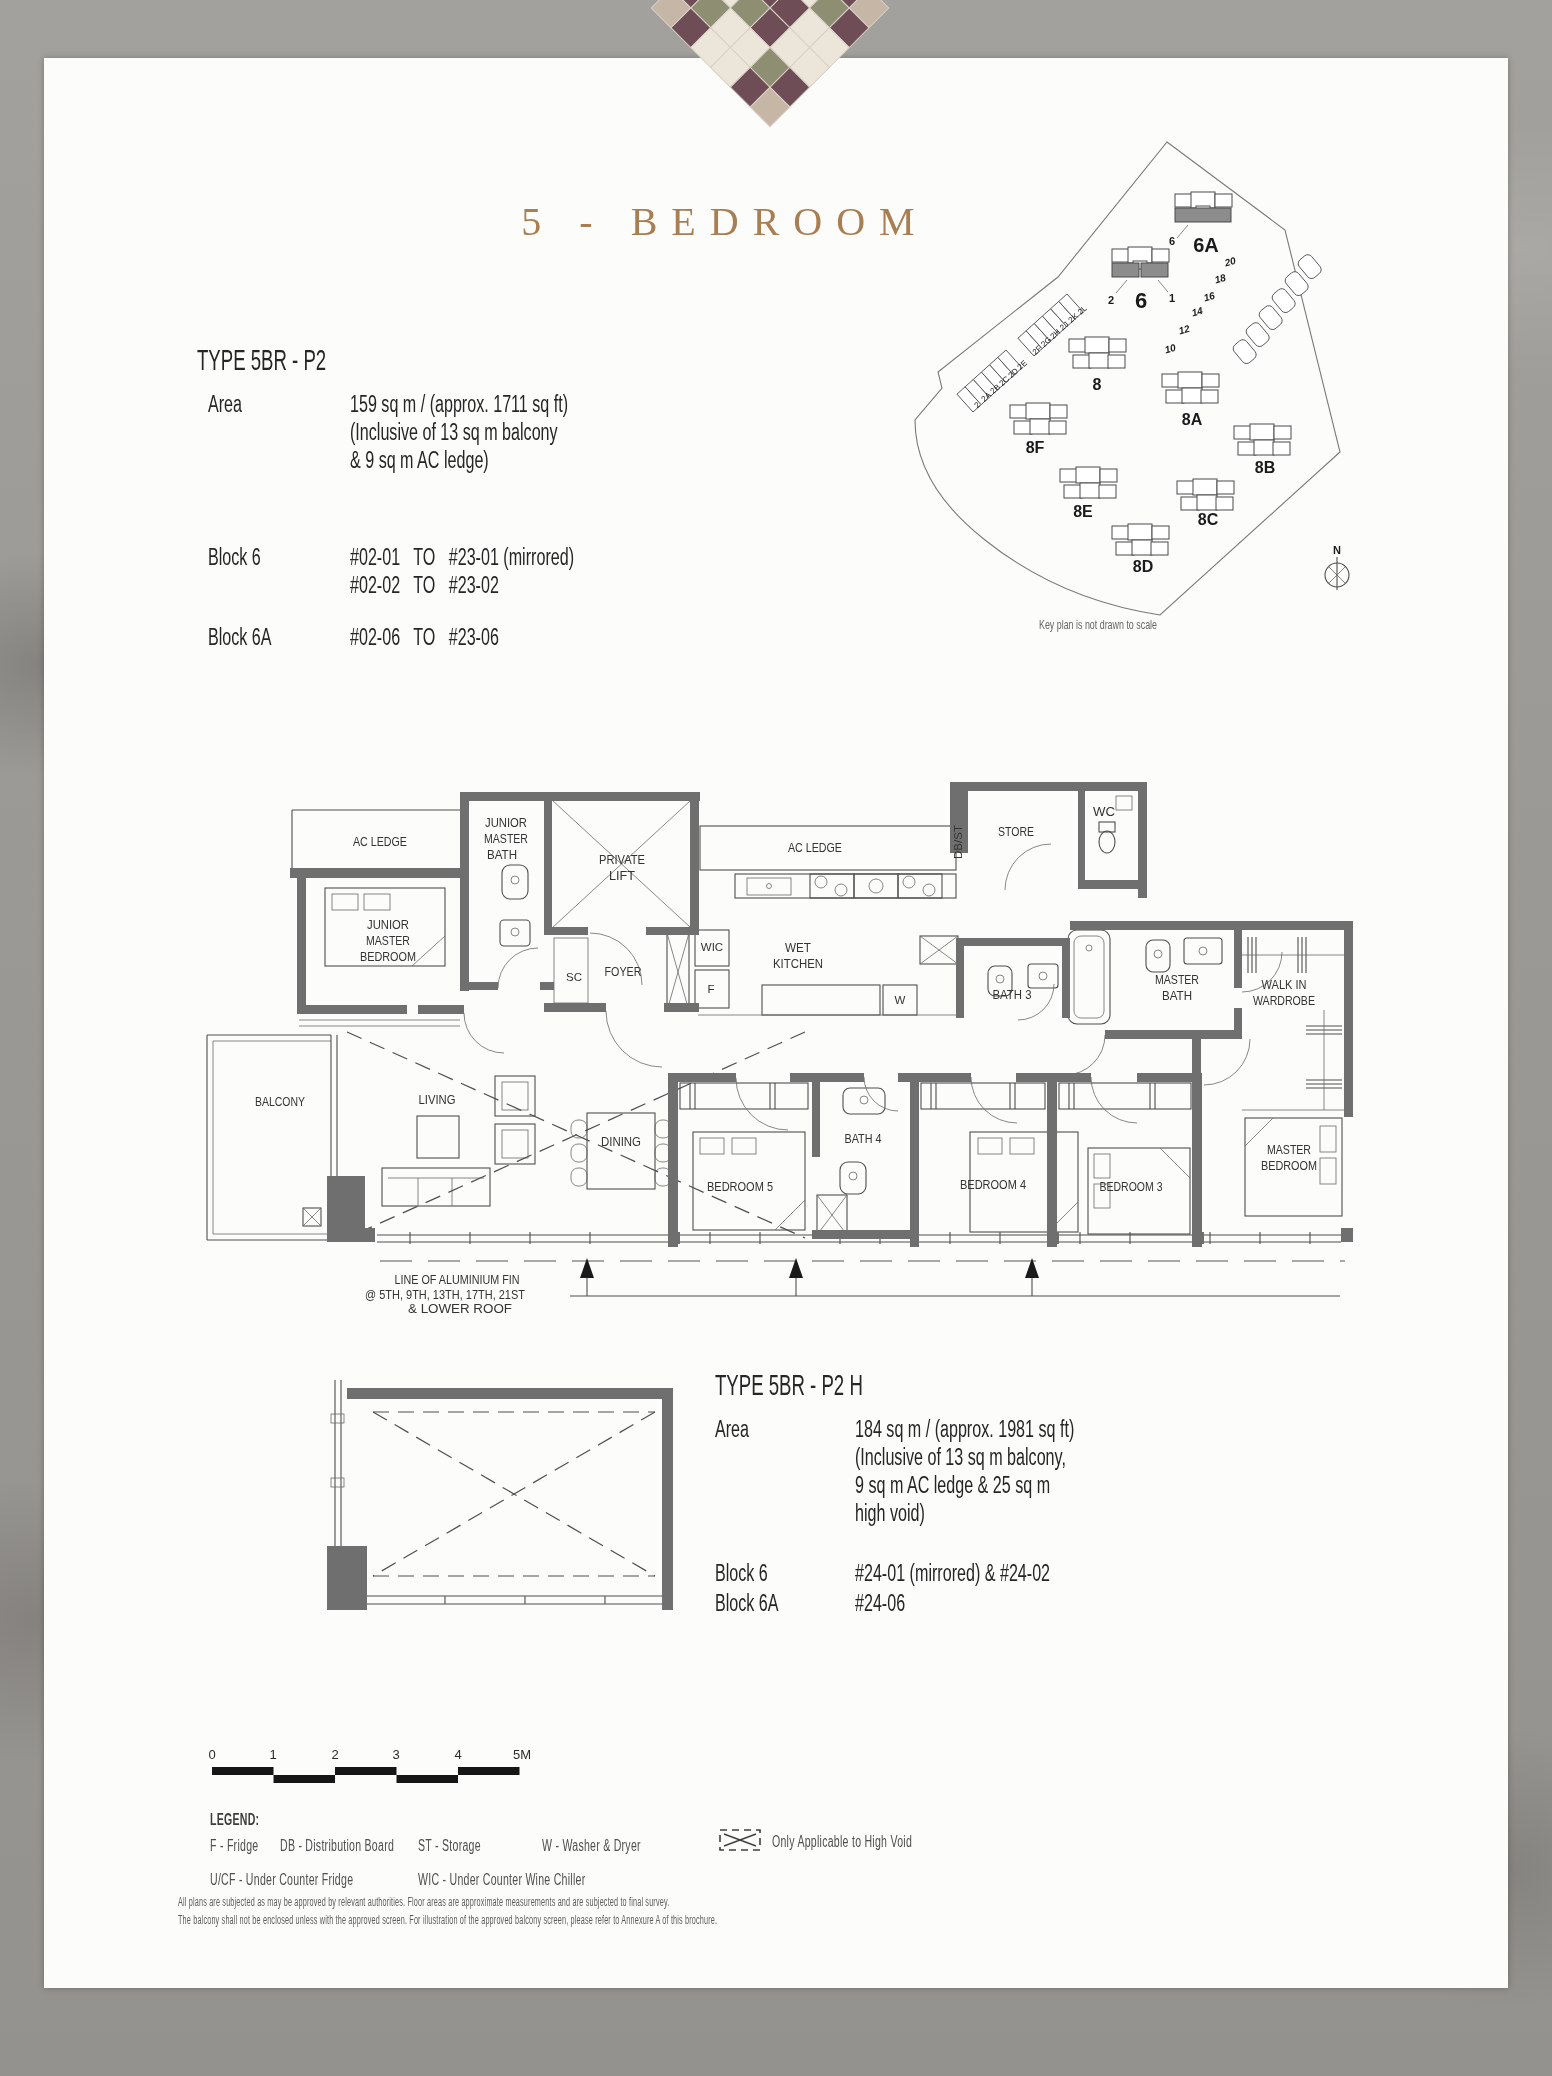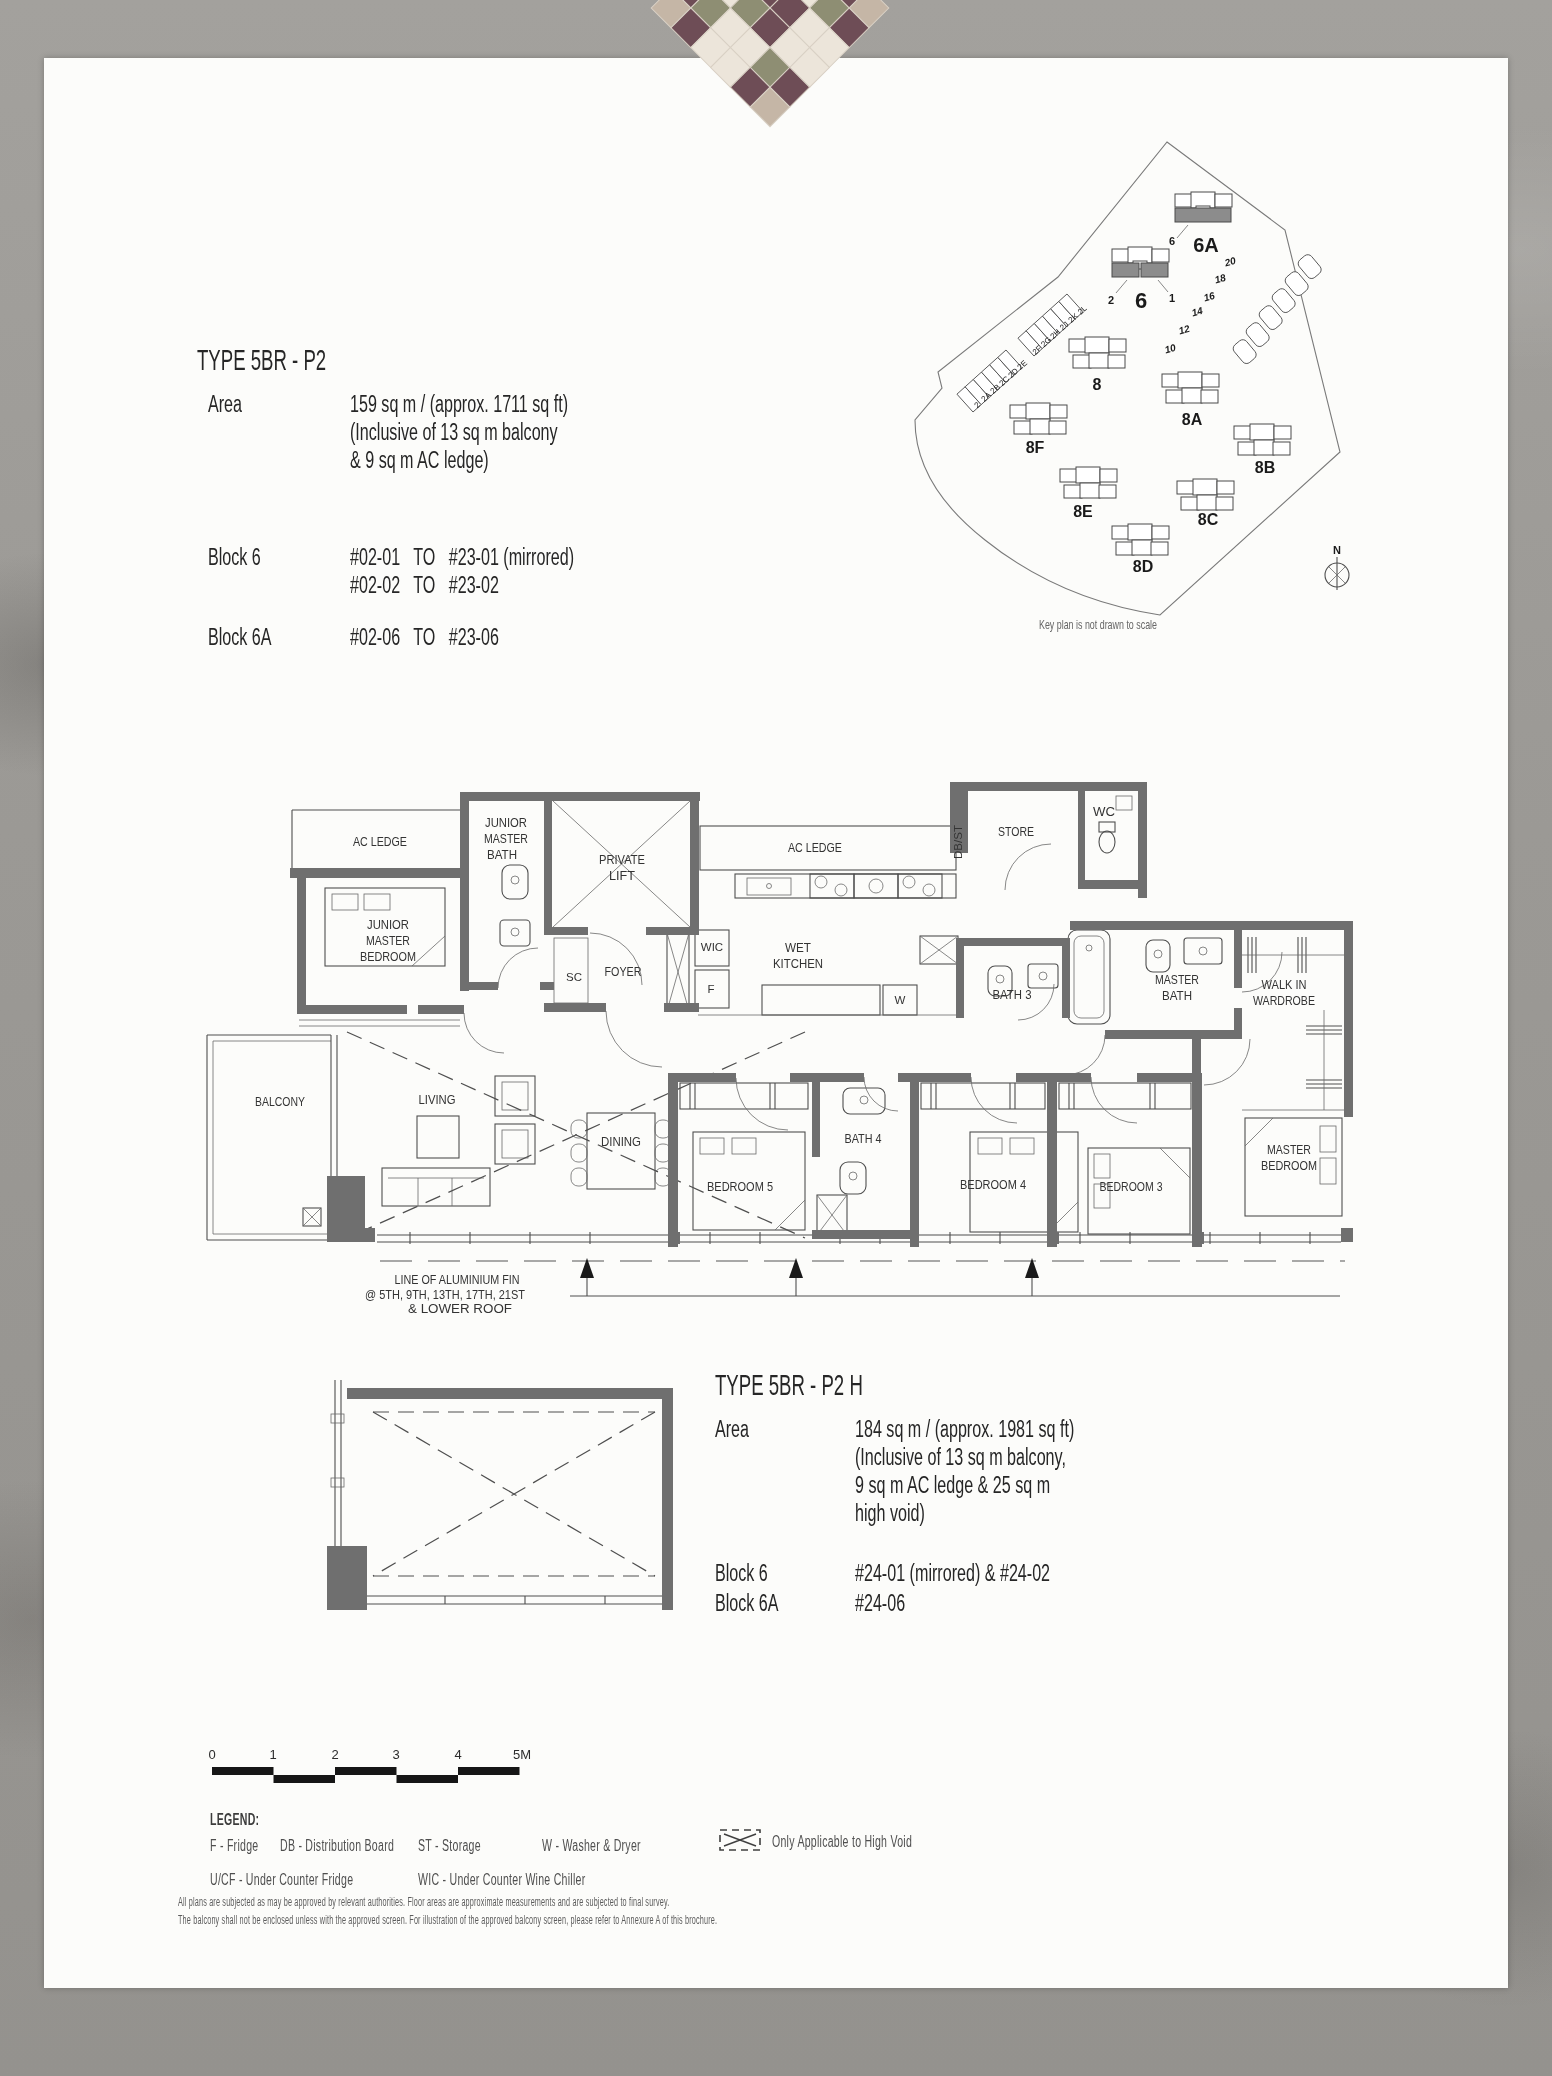--- a/index.html
+++ b/index.html
@@ -84,20 +84,21 @@
         <rect x="-84" y="56" width="28" height="28" fill="#c5b6a6"></rect>
           <rect x="-56" y="56" width="28" height="28" fill="#6e4d56"></rect>
           <rect x="-28" y="56" width="28" height="28" fill="#ece5da"></rect>
           <rect x="0" y="56" width="28" height="28" fill="#ece5da"></rect>
           <rect x="28" y="56" width="28" height="28" fill="#6e4d56"></rect>
           <rect x="56" y="56" width="28" height="28" fill="#c5b6a6"></rect>
       </g>
     </g>
   </svg>
 
+  <div class="title">5 - BEDROOM</div>
 
   <div class="t hd cond62" style="left:197px;top:345px">TYPE 5BR - P2</div>
   <div class="t bd cond7" style="left:208px;top:393px">Area</div>
   <div class="t bd cond7" style="left:350px;top:393px">159 sq m / (approx. 1711 sq ft)</div>
   <div class="t bd cond7" style="left:350px;top:421px">(Inclusive of 13 sq m balcony</div>
   <div class="t bd cond7" style="left:350px;top:449px">&amp; 9 sq m AC ledge)</div>
   <div class="t bd cond7" style="left:208px;top:546px">Block 6</div>
   <div class="t bd cond7" style="left:350px;top:546px">#02-01   TO   #23-01 (mirrored)</div>
   <div class="t bd cond7" style="left:350px;top:574px">#02-02   TO   #23-02</div>
   <div class="t bd cond7" style="left:208px;top:626px">Block 6A</div>

